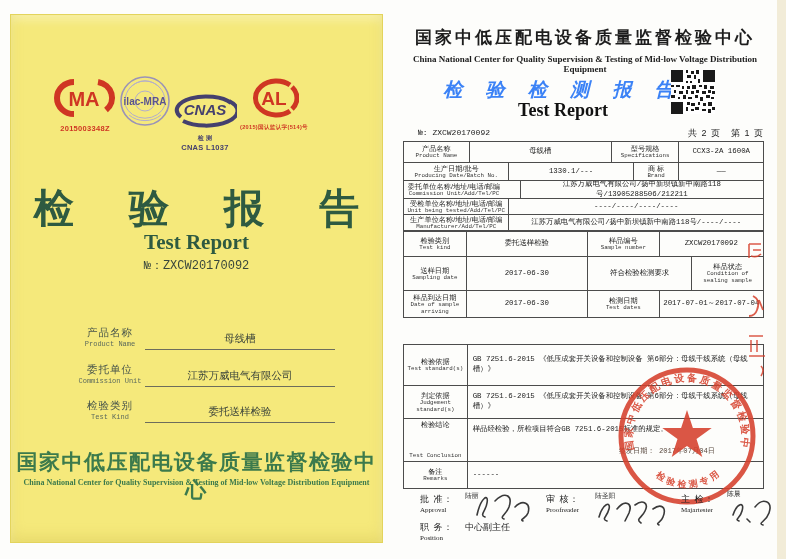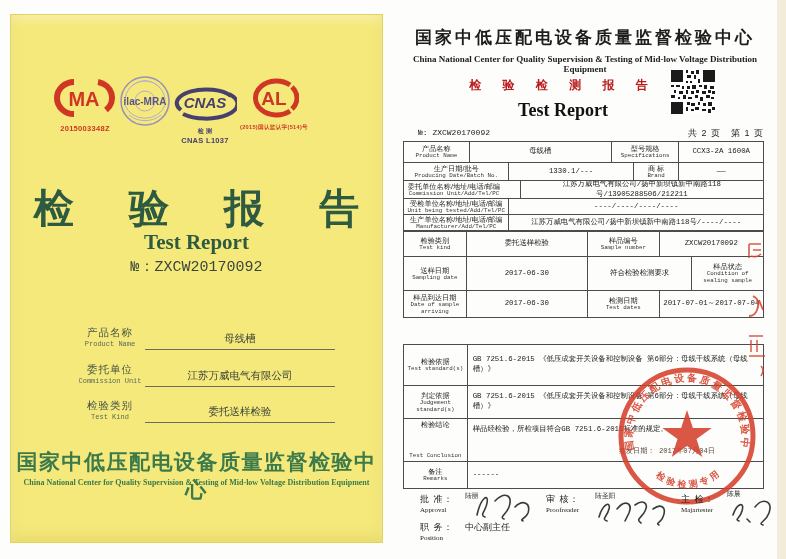--- a/index.html
+++ b/index.html
@@ -15,40 +15,40 @@
   .logo-row{position:absolute;left:0;top:61px;width:373px;height:62px;}
   .logo{position:absolute;text-align:center;}
   .logo-cap{font-size:7.5px;font-weight:bold;letter-spacing:.3px;margin-top:1px;}
   .cap-red{color:#cf3623;}
   .cap-navy{color:#45406e;}
   .lp-title{position:absolute;left:0;top:167px;width:373px;text-align:center;
             font-size:40px;font-weight:bold;color:#2e5a41;letter-spacing:22px;text-indent:22px;}
   .lp-title-en{position:absolute;left:0;top:216px;width:373px;text-align:center;
                font-family:"Liberation Serif",serif;font-size:21px;font-weight:bold;color:#2e5a41;}
   .lp-no{position:absolute;left:0;top:243px;width:373px;text-align:center;
-         font-family:"Liberation Mono",monospace;font-size:15px;color:#38463c;}
+         font-family:"Liberation Mono",monospace;font-size:12px;color:#38463c;}
   .fieldrow{position:absolute;left:0;width:373px;height:40px;}
   .f-label{position:absolute;left:55px;width:90px;text-align:center;color:#47544a;}
   .f-label .cn{font-size:10.5px;letter-spacing:1px;}
   .f-label .en{font-family:"Liberation Mono",monospace;font-size:7px;color:#5c6a5c;}
   .f-value{position:absolute;left:135px;width:190px;text-align:center;font-size:10.5px;color:#3a433a;
            border-bottom:1px solid #6d6d5c;padding-bottom:3px;}
   .lp-footer{position:absolute;left:0;top:434px;width:373px;text-align:center;
              font-size:21px;font-weight:bold;color:#3c7a4c;letter-spacing:1.5px;}
   .lp-footer-en{position:absolute;left:0;top:464px;width:373px;text-align:center;
                 font-family:"Liberation Serif",serif;font-size:8px;font-weight:bold;color:#3c7a4c;}
 
   
   #right-page{position:absolute;left:393px;top:0;width:384px;height:559px;background:#fdfdfb;}
   .rp-org{position:absolute;left:0;top:26px;width:384px;text-align:center;
           font-size:17px;font-weight:bold;letter-spacing:3px;color:#1d1d1d;}
   .rp-org-en{position:absolute;left:0;top:54px;width:384px;text-align:center;
              font-family:"Liberation Serif",serif;font-size:9px;font-weight:bold;color:#1d1d1d;}
   .rp-title{position:absolute;left:0;top:77px;width:340px;text-align:center;
-            font-size:12px;font-weight:bold;letter-spacing:9px;color:#b91c1c;}
+            font-size:19px;font-weight:bold;letter-spacing:9px;color:#3b82f6;font-style:italic;}
   .rp-title-en{position:absolute;left:0;top:100px;width:340px;text-align:center;
                font-family:"Liberation Serif",serif;font-size:18px;font-weight:bold;color:#111;}
   .rp-no{position:absolute;left:25px;top:128px;font-family:"Liberation Mono",monospace;font-size:8px;color:#222;}
   .rp-pages{position:absolute;right:13px;top:127px;font-size:9px;letter-spacing:1px;color:#222;}
 
   .tbl{position:absolute;left:10px;width:361px;border:1px solid #4c4c4c;background:transparent;}
   .tr{display:flex;border-top:1px solid #4c4c4c;}
   .tr:first-child{border-top:none;}
   .td{border-left:1px solid #4c4c4c;display:flex;flex-direction:column;align-items:center;
       justify-content:center;overflow:hidden;padding:1px 2px;text-align:center;}
@@ -92,21 +92,21 @@
           <circle cx="26" cy="26" r="24" fill="none" stroke="#9a93b8" stroke-width="1.6"></circle>
           <path d="M6,26 A20,20 0 0 1 46,26" fill="none" stroke="#b3aecb" stroke-width="1"></path>
           <path d="M10,14 A22,26 0 0 1 42,14" fill="none" stroke="#b3aecb" stroke-width="1"></path>
           <path d="M6,30 A21,19 0 0 0 46,30" fill="none" stroke="#b3aecb" stroke-width="1"></path>
           <path d="M10,40 A24,22 0 0 0 42,40" fill="none" stroke="#b3aecb" stroke-width="1"></path>
           <circle cx="26" cy="26" r="10" fill="none" stroke="#b3aecb" stroke-width="1"></circle>
           <text x="26" y="30" font-size="10" font-weight="bold" fill="#5a5390" text-anchor="middle" font-family="Liberation Sans, sans-serif">ilac-MRA</text>
         </svg>
       </div>
 
-      <div class="logo" style="left:162px;top:9px;width:66px;">
+      <div class="logo" style="left:162px;top:16px;width:66px;">
         <svg width="64" height="38" viewBox="0 0 64 38">
           <path d="M8,26 A28,13 0 0 1 58,12" fill="none" stroke="#45406e" stroke-width="4"></path>
           <path d="M56,10 A28,13 0 0 1 10,30" fill="none" stroke="#45406e" stroke-width="4"></path>
           <text x="32" y="24" font-size="15" font-weight="bold" font-style="italic" fill="#45406e" text-anchor="middle" font-family="Liberation Sans, sans-serif">CNAS</text>
         </svg>
         <div class="logo-cap cap-navy" style="font-size:6px;">检 测</div>
         <div class="logo-cap cap-navy" style="margin-top:0;">CNAS L1037</div>
       </div>
 
       <div class="logo" style="left:228px;top:2px;width:72px;">

